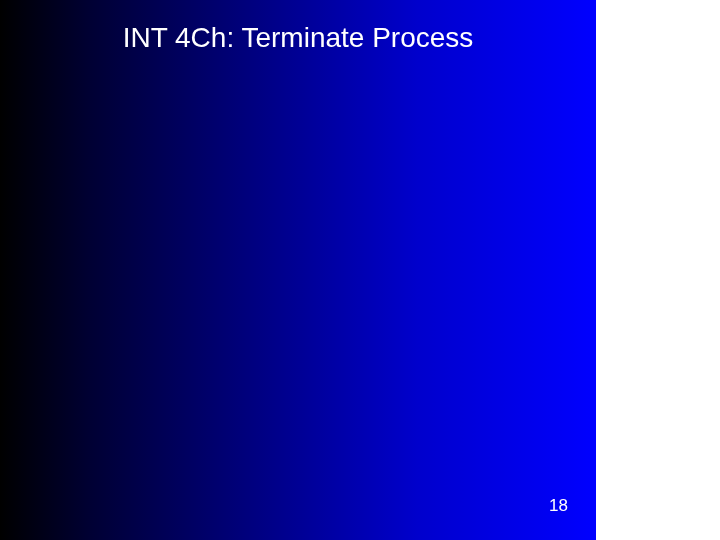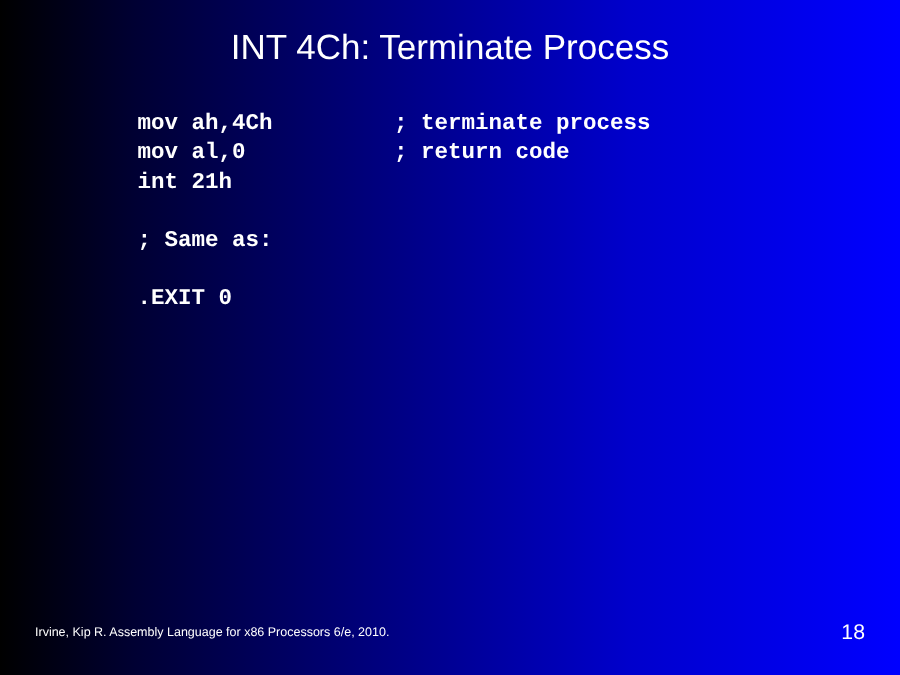--- a/index.html
+++ b/index.html
@@ -4,21 +4,21 @@
 <style>
   html, body {
     margin: 0;
     padding: 0;
     width: 720px;
     height: 540px;
     overflow: hidden;
     font-family: Arial, Helvetica, sans-serif;
   }
   .slide {
-    width: 720px;
+    width: 596px;
     height: 540px;
     background: linear-gradient(to right, #000000 0%, #000033 15%, #0000cc 70%, #0000ff 100%);
     position: relative;
     box-sizing: border-box;
     color: #ffffff;
   }
   .title {
     text-align: center;
     font-size: 28px;
     padding-top: 22px;
@@ -65,24 +65,16 @@
   }
 </style>
 </head>
 <body>
 
 <div class="slide">
   <div class="title">INT 4Ch: Terminate Process</div>
 
   <div class="content">
 
-    <div class="codeblock">mov ah,4Ch         ; terminate process
-mov al,0           ; return code
-int 21h
-
-; Same as:
-
-.EXIT 0</div>
   </div>
 
-  <div class="footer">Irvine, Kip R. Assembly Language for x86 Processors 6/e, 2010.</div>
   <div class="pagenum">18</div>
 </div>
 
 </body></html>

